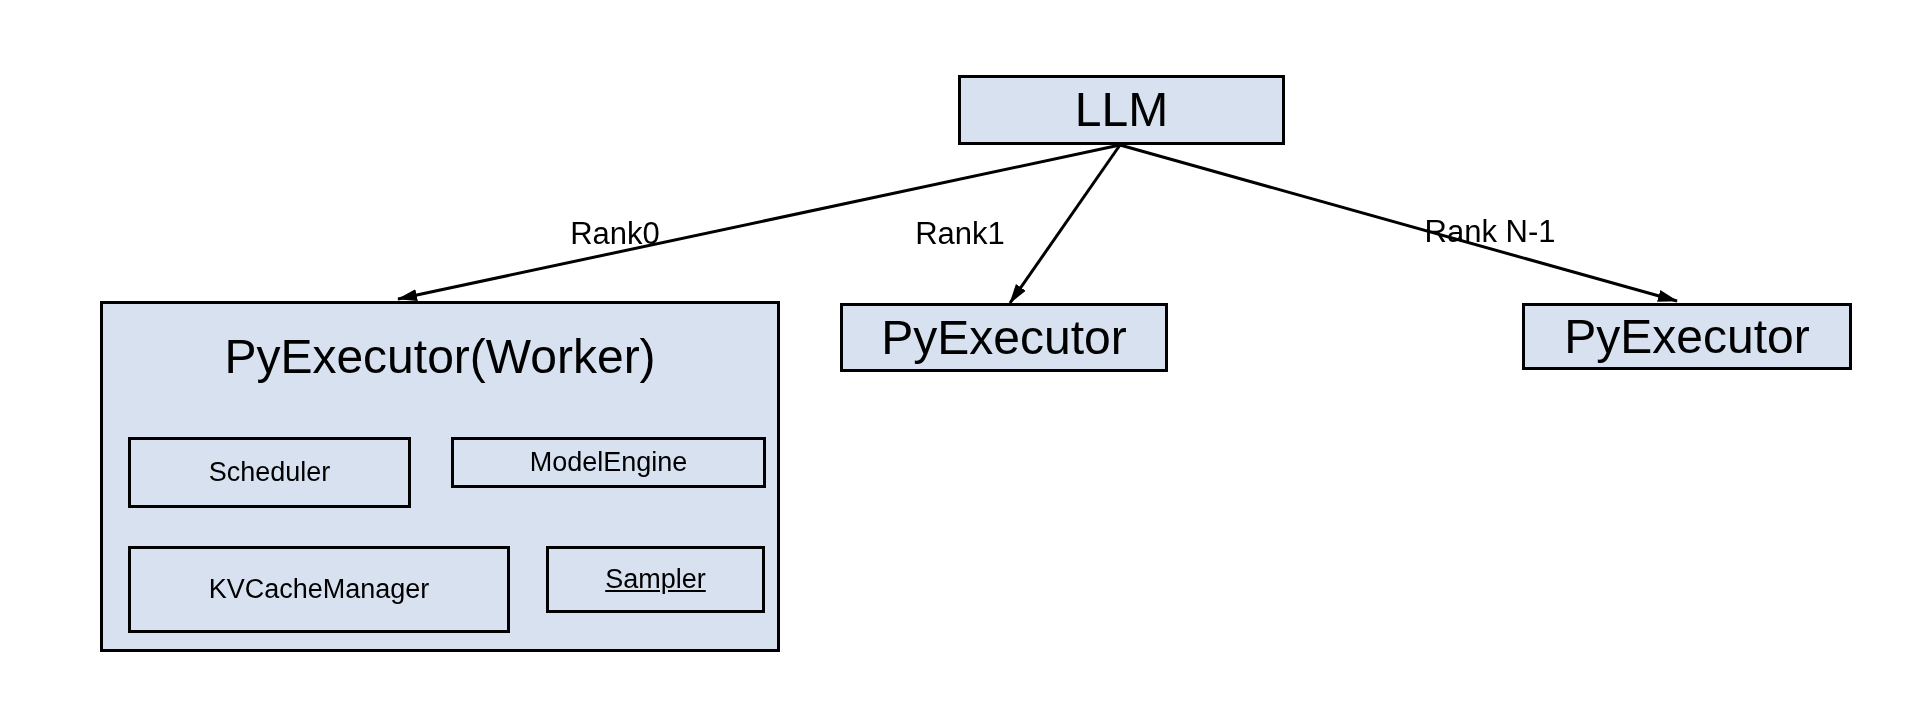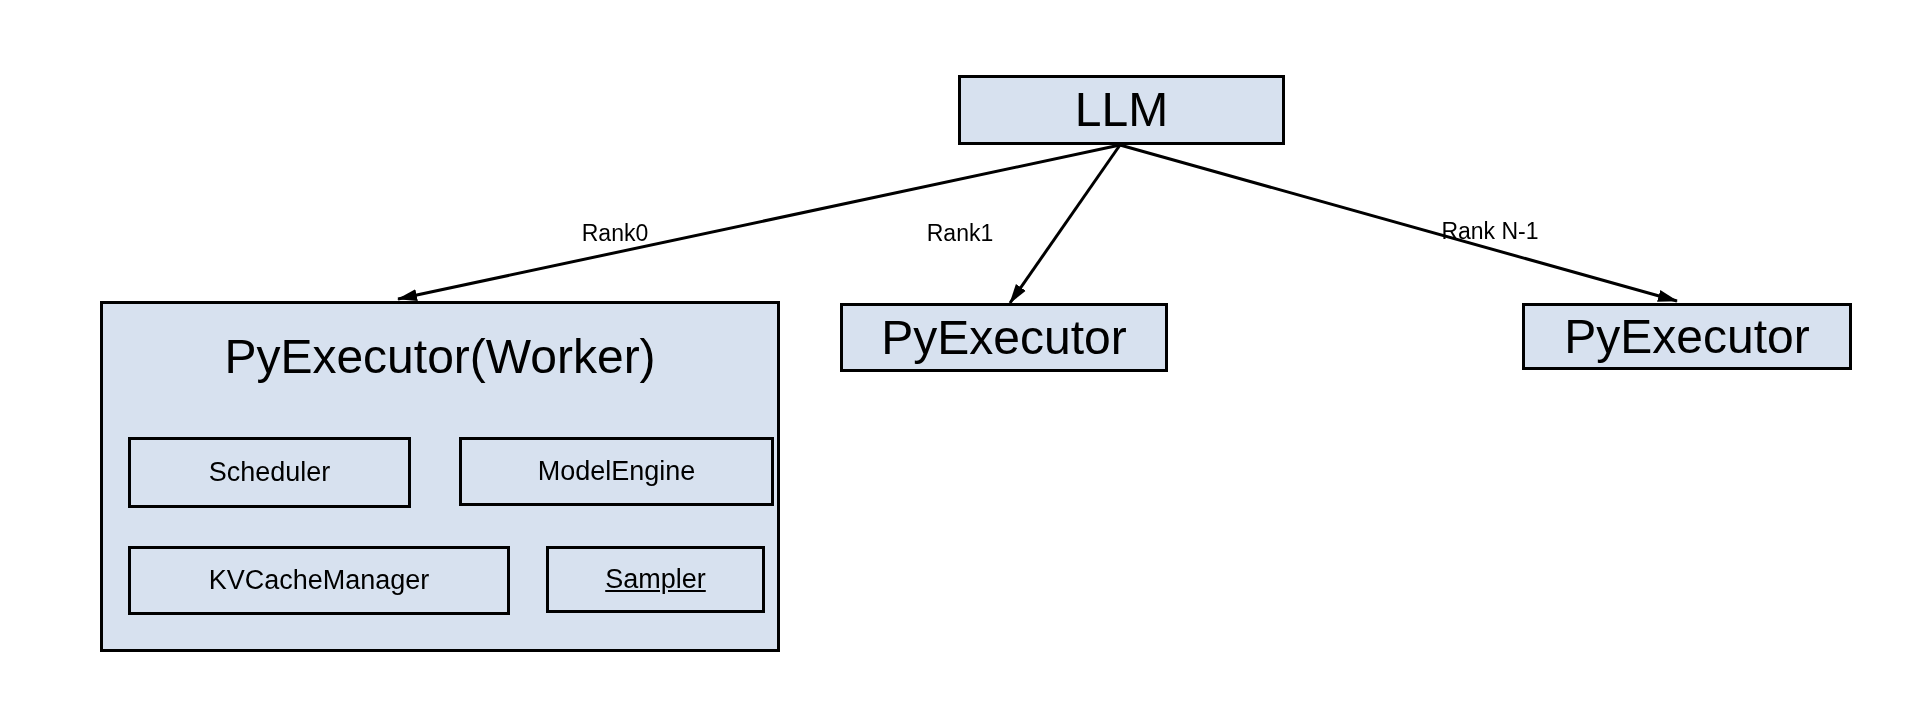--- a/index.html
+++ b/index.html
@@ -49,26 +49,26 @@
     left: 0; top: 12px; right: 0;
     height: 80px;
     display: flex;
     align-items: center;
     justify-content: center;
     font-size: 48px;
     white-space: nowrap;
   }
   .component-box { position: absolute; }
   .comp-scheduler  { left: 25px;  top: 133px; width: 283px; height: 71px; }
-  .comp-engine     { left: 356px; top: 133px; width: 315px; height: 69px; }
-  .comp-kvcache    { left: 25px;  top: 242px; width: 382px; height: 69px; }
+  .comp-engine     { left: 348px; top: 133px; width: 315px; height: 51px; }
+  .comp-kvcache    { left: 25px;  top: 242px; width: 382px; height: 87px; }
   .comp-sampler    { left: 443px; top: 242px; width: 219px; height: 67px; text-decoration: underline; }
   .edge-label {
     position: absolute;
-    font-size: 23px;
+    font-size: 31px;
     line-height: 1;
     white-space: nowrap;
     transform: translate(-50%, -50%);
   }
   .edge-label-0 { left: 615px;  top: 233px; }
   .edge-label-1 { left: 960px;  top: 233px; }
   .edge-label-2 { left: 1490px; top: 231px; }
 </style>
 </head>
 <body>

